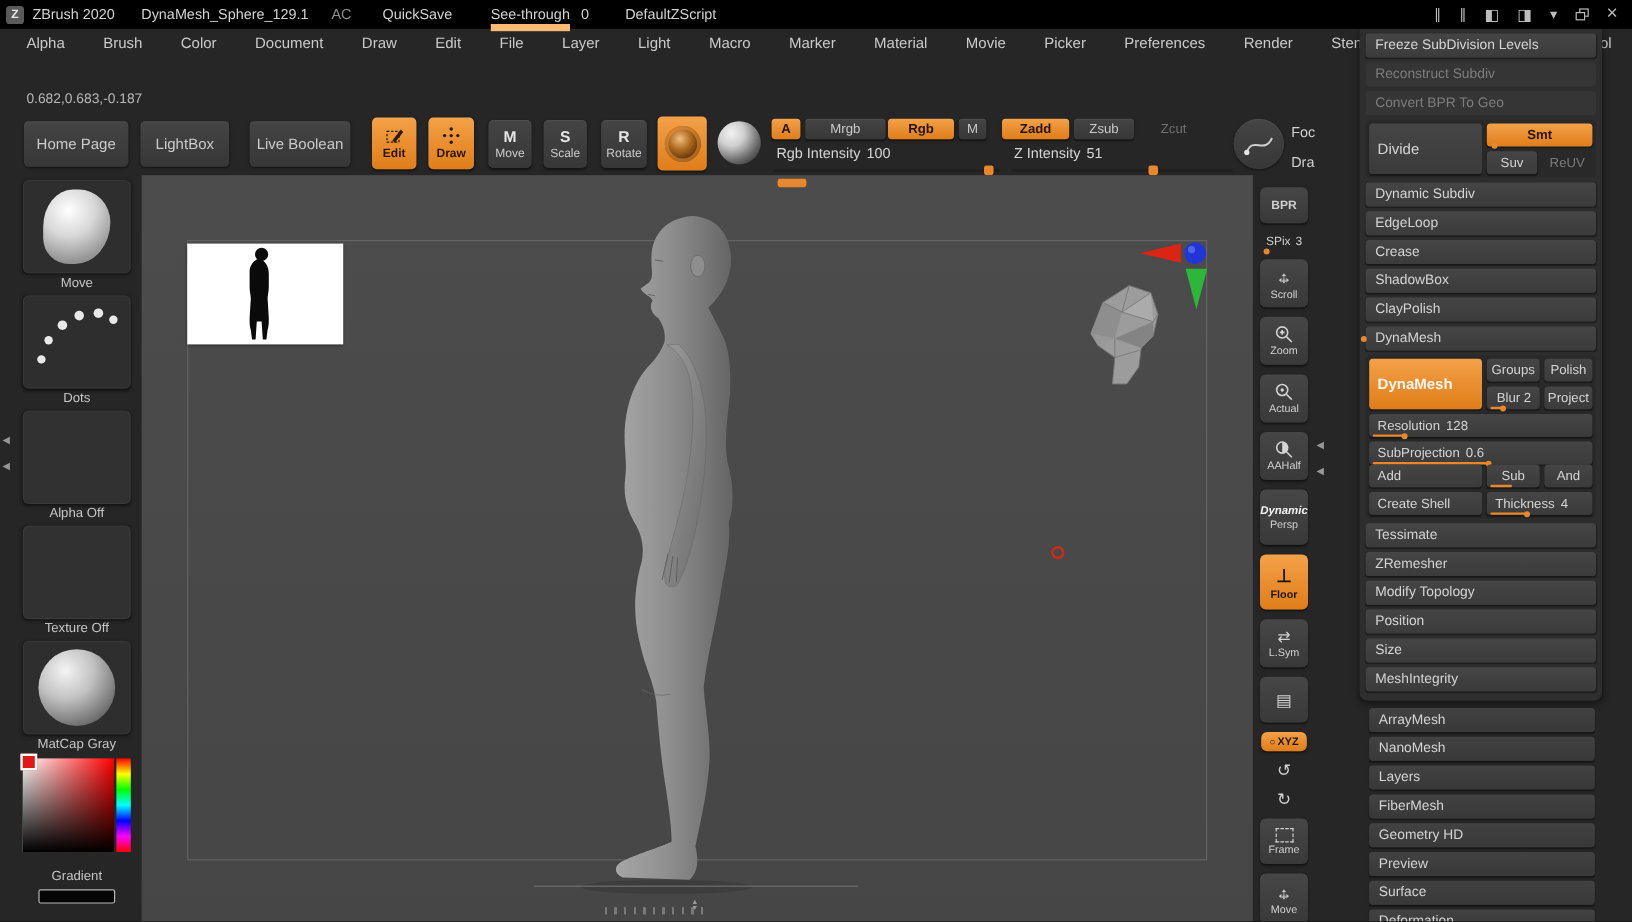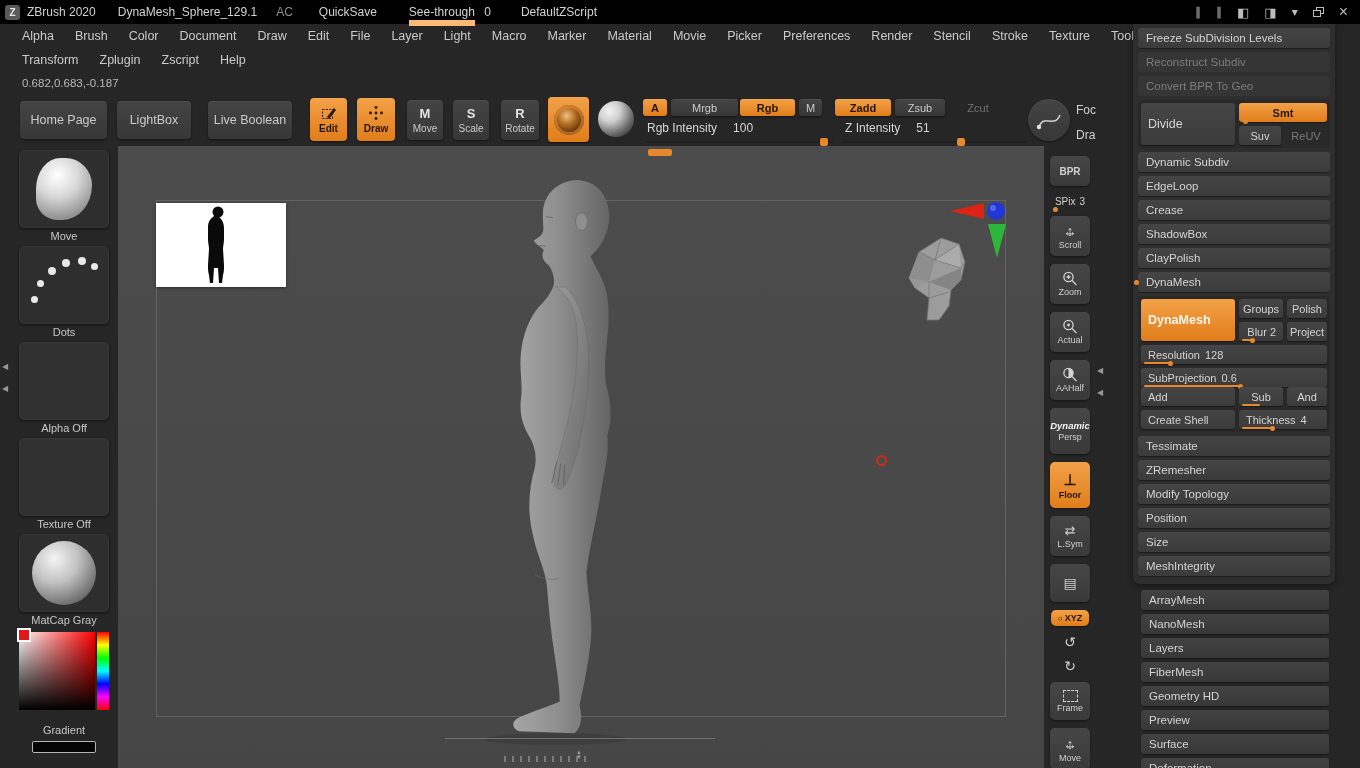--- a/index.html
+++ b/index.html
@@ -13,37 +13,37 @@
   .logo{width:15px;height:15px;margin:0 7px 0 5px;background:#5a5a5a;border-radius:3px;color:#e8e8e8;
         font-size:10px;font-weight:bold;display:flex;align-items:center;justify-content:center}
   .tb{margin-right:0}
   .win-icons{margin-left:auto;display:flex;align-items:center;gap:15px;padding-right:12px;color:#bdbdbd}
   .restore-ico{position:relative;width:11px;height:10px;display:inline-block}
   .restore-ico b{position:absolute;right:0;top:0;width:8px;height:7px;border:1px solid #bbb}
   .restore-ico i{position:absolute;left:0;bottom:0;width:8px;height:7px;border:1px solid #bbb;background:#000}
 
   
   .menubar{position:absolute;left:0;width:1133px;height:24px;display:flex;align-items:center;
-           padding-left:12px;gap:1px;background:#262626}
+           padding-left:12px;gap:12px;background:#262626}
   .menu-item{padding:3px 10px;color:#cacaca;font-size:12.5px;border-radius:2px;cursor:pointer}
   .coords{position:absolute;left:22px;top:77px;font-size:11.5px;color:#b8b8b8}
 
   
   .btn{position:absolute;background:linear-gradient(#444,#373737);border-radius:4px;cursor:pointer;
        box-shadow:0 1px 2px rgba(0,0,0,.5),inset 0 1px 0 rgba(255,255,255,.05);
        display:flex;align-items:center;justify-content:center;color:#cbcbcb;font-size:12.5px}
   .btn.orange{background:linear-gradient(#f3a148,#e07d1a);color:#261505;font-weight:bold}
   .col{flex-direction:column;gap:2px}
   .mini{font-size:11px;border-radius:3px}
   .text-only{background:none;box-shadow:none;color:#707070;font-weight:normal}
 
   .trk{position:absolute;left:0;bottom:0;height:2px;background:#1f1f1f;width:100%}
   .hdl{position:absolute;top:-3px;width:8px;height:8px;background:#e8872b;border-radius:2px;box-shadow:0 1px 1px rgba(0,0,0,.5)}
   .shelf-slider{position:absolute;height:22px;font-size:12px;color:#d6d6d6}
-  .shelf-slider .lab{display:flex;gap:16px;padding-left:2px}
+  .shelf-slider .lab{display:flex;gap:5px;padding-left:2px}
 
   
   .leftshelf{position:absolute;left:14px;top:150px;width:100px;display:flex;flex-direction:column;align-items:center}
   .thumb{width:90px;height:78px;background:#2e2e2e;border-radius:5px;position:relative;cursor:pointer;
          box-shadow:0 1px 3px rgba(0,0,0,.55),inset 0 0 0 1px rgba(255,255,255,.04)}
   .thumb-label{height:18px;line-height:17px;font-size:11px;color:#c6c6c6;text-align:center;width:90px}
   .dot-w{position:absolute;border-radius:50%;background:#e9e9e9}
 
   
   .canvas{position:absolute;left:118px;top:146px;width:926px;height:622px;cursor:crosshair;
@@ -139,26 +139,20 @@
     <span class="menu-item">Marker</span>
     <span class="menu-item">Material</span>
     <span class="menu-item">Movie</span>
     <span class="menu-item">Picker</span>
     <span class="menu-item">Preferences</span>
     <span class="menu-item">Render</span>
     <span class="menu-item">Stencil</span>
     <span class="menu-item">Stroke</span>
     <span class="menu-item">Texture</span>
     <span class="menu-item">Tool</span>
-  </div>
-  <div class="menubar" style="top:48px">
-    <span class="menu-item">Transform</span>
-    <span class="menu-item">Zplugin</span>
-    <span class="menu-item">Zscript</span>
-    <span class="menu-item">Help</span>
   </div>
 
   <div class="coords">0.682,0.683,-0.187</div>
 
   <div class="btn" style="left:20px;top:101px;width:87px;height:38px">Home Page</div>
   <div class="btn" style="left:117px;top:101px;width:74px;height:38px">LightBox</div>
   <div class="btn" style="left:208px;top:101px;width:84px;height:38px">Live Boolean</div>
 
   <div class="btn orange col" style="left:310px;top:98px;width:37px;height:43px">
     <svg width="16" height="16" viewBox="0 0 16 16">

